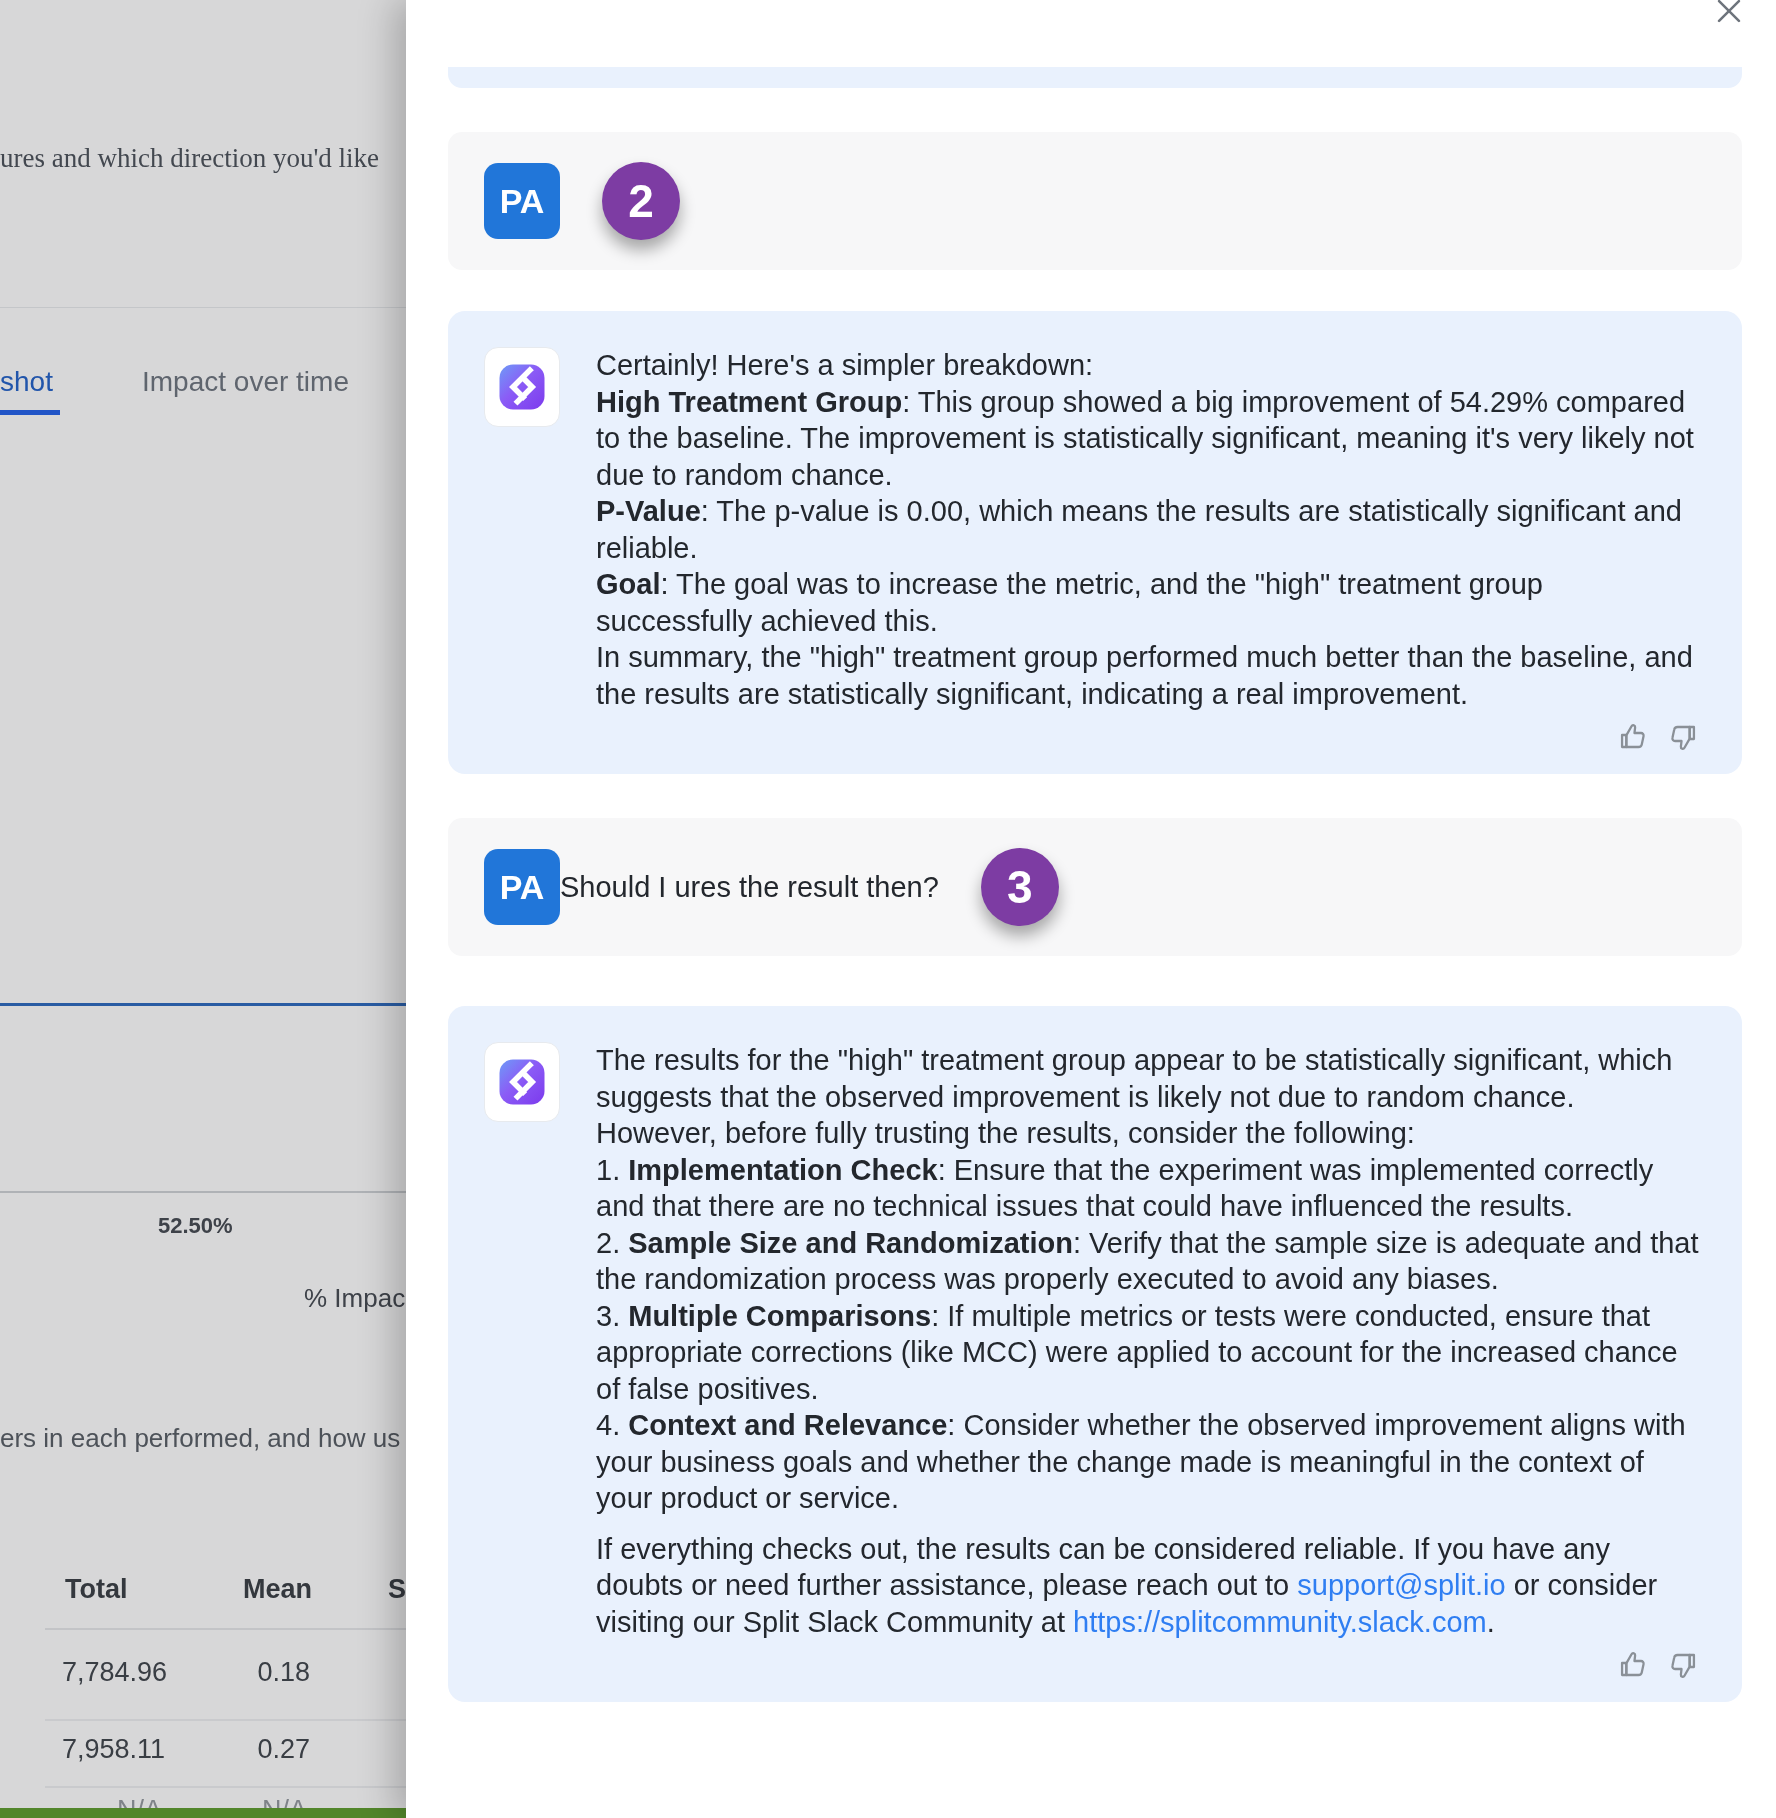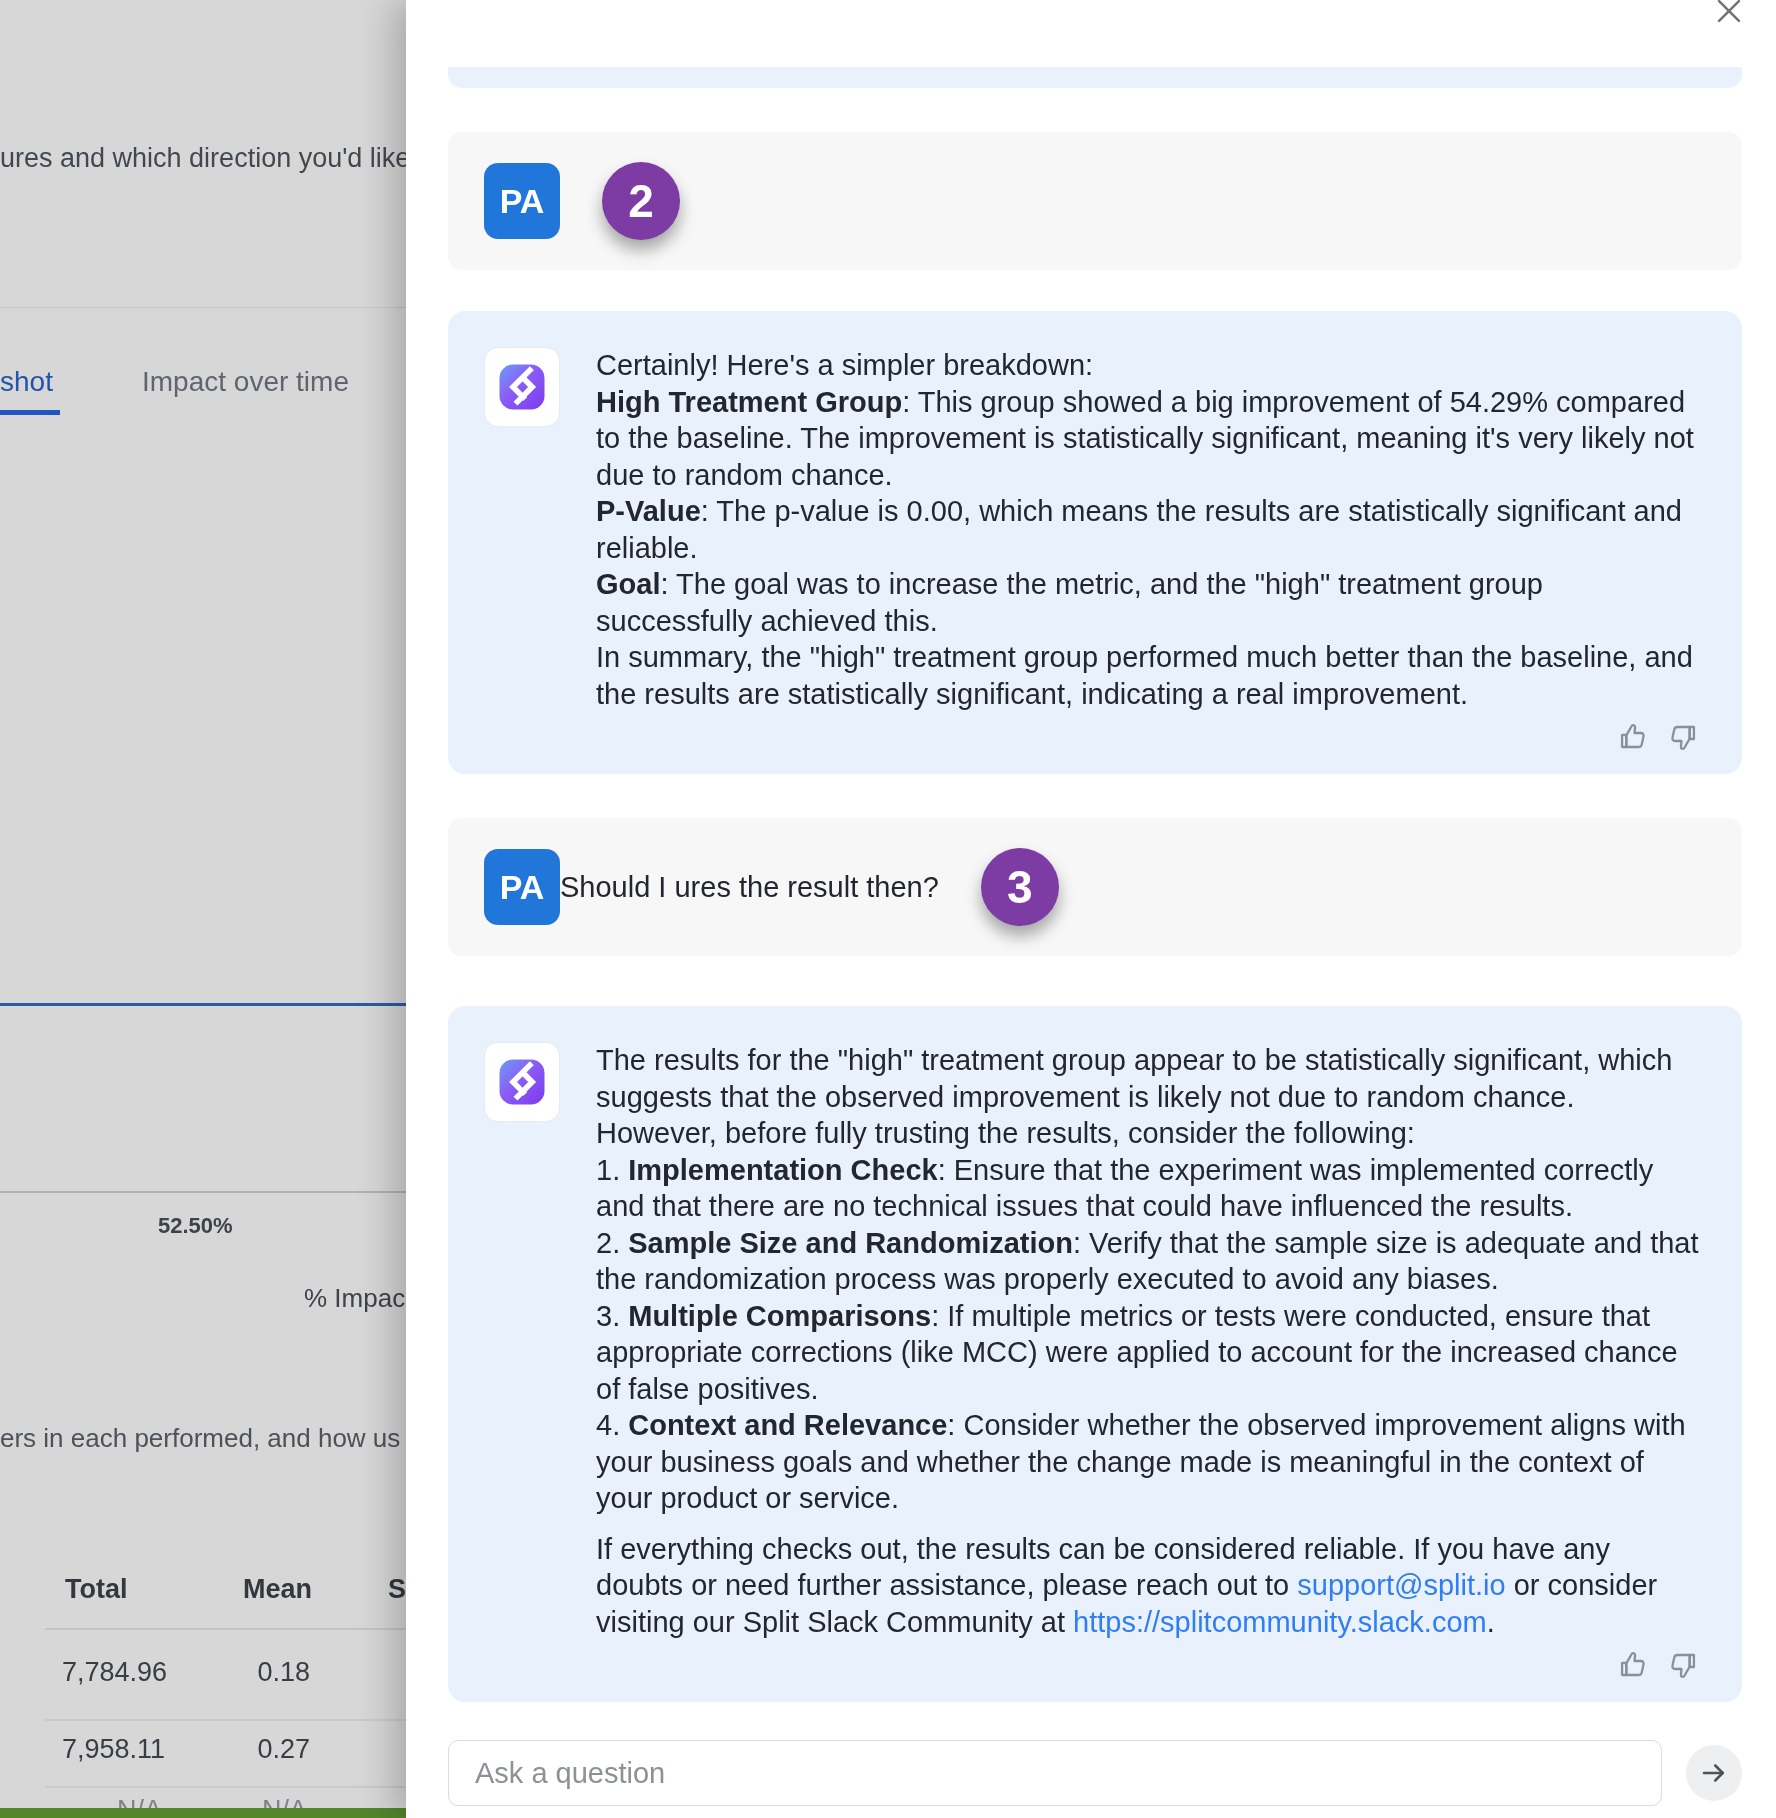--- a/index.html
+++ b/index.html
@@ -3,21 +3,21 @@
 <meta charset="utf-8">
 <style>
   html,body{margin:0;padding:0;}
   body{
     width:1776px;height:1818px;position:relative;overflow:hidden;
     font-family:"Liberation Sans","DejaVu Sans",sans-serif;
     background:#fff;
   }
   
   .bg-page{position:absolute;left:0;top:0;width:406px;height:1818px;background:#fff;overflow:hidden;}
-  .bg-question{position:absolute;left:0;top:143px;font-size:27px;color:#4e545c;white-space:nowrap;}
+  .bg-question{position:absolute;left:0;top:143px;font-size:27px;color:#4e545c;white-space:nowrap;font-family:Liberation Serif, serif;}
   .bg-divider1{position:absolute;left:0;right:0;top:307px;height:1px;background:#e9ebed;}
   .bg-tab-active{position:absolute;left:0;top:366px;font-size:28px;color:#2563c9;white-space:nowrap;}
   .bg-tab-underline{position:absolute;left:-10px;top:410px;width:70px;height:5px;background:#2563eb;}
   .bg-tab2{position:absolute;left:142px;top:366px;font-size:28px;color:#6f7680;white-space:nowrap;}
   .bg-blueline{position:absolute;left:0;right:0;top:1003px;height:3px;background:#2e6cc0;}
   .bg-grayline{position:absolute;left:0;right:0;top:1191px;height:2px;background:#cfd3d7;}
   .bg-metric{position:absolute;left:158px;top:1213px;font-size:22px;color:#474c54;font-weight:bold;}
   .bg-axis{position:absolute;left:304px;top:1283px;font-size:26px;color:#474c54;white-space:nowrap;}
   .bg-note{position:absolute;left:0;top:1423px;font-size:26px;color:#5a6067;white-space:nowrap;}
   .bg-th{position:absolute;top:1574px;font-size:27px;font-weight:700;color:#3b4046;white-space:nowrap;}
@@ -186,22 +186,13 @@
               <svg viewBox="0 0 24 24" fill="none" stroke="currentColor" stroke-width="1.7" stroke-linecap="round" stroke-linejoin="round" transform="rotate(180)">
     <path d="M7 10.8 L10.9 3.9 c0.8-1.4 2.9-0.7 2.7 0.9 L13.1 9 h4.9 c1.3 0 2.2 1.2 1.9 2.4 l-1.3 6.1 c-0.2 1.2-1.3 2-2.5 2 H7 Z"></path>
     <path d="M7 10.5 H3.8 v9 H7 Z"></path>
   </svg>
             </button>
           </div>
         </div>
       </div>
     </div>
 
-  <div class="composer">
-    <input class="ask-input" type="text" placeholder="Ask a question" style="">
-    <button class="send-btn" aria-label="Send">
-      <svg viewBox="0 0 24 24" fill="none" stroke="currentColor" stroke-width="2" stroke-linecap="round" stroke-linejoin="round">
-        <line x1="4" y1="12" x2="19" y2="12"></line>
-          <polyline points="13,6 19,12 13,18"></polyline>
-      </svg>
-    </button>
-  </div>
 </div>
 
 </body></html>

